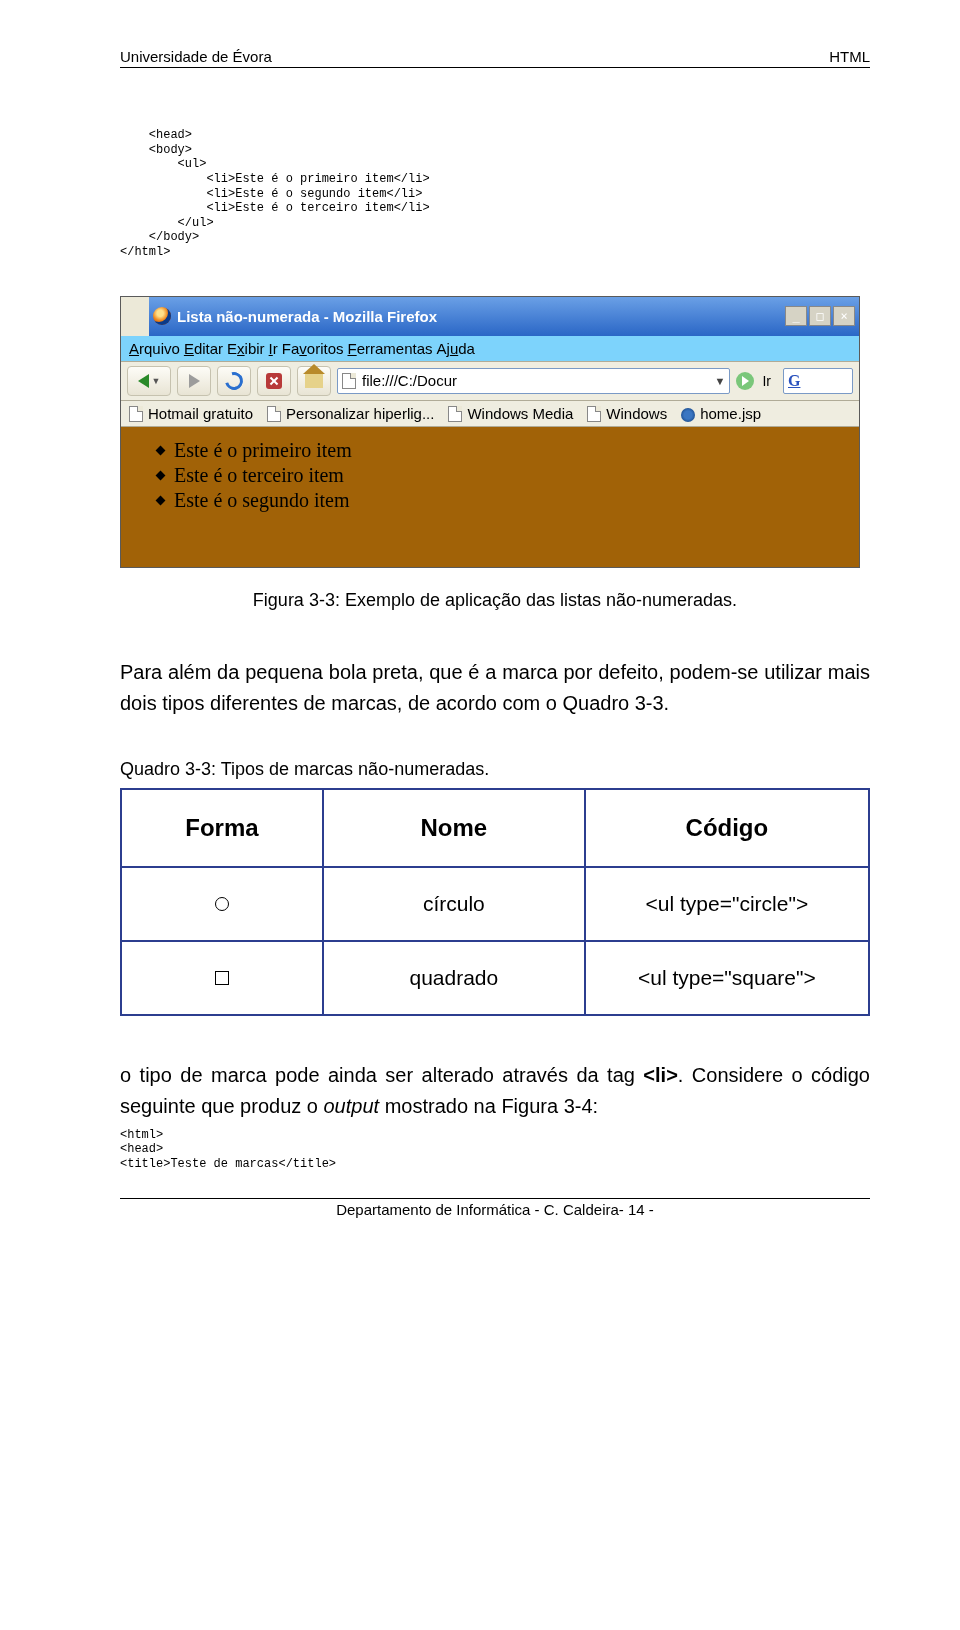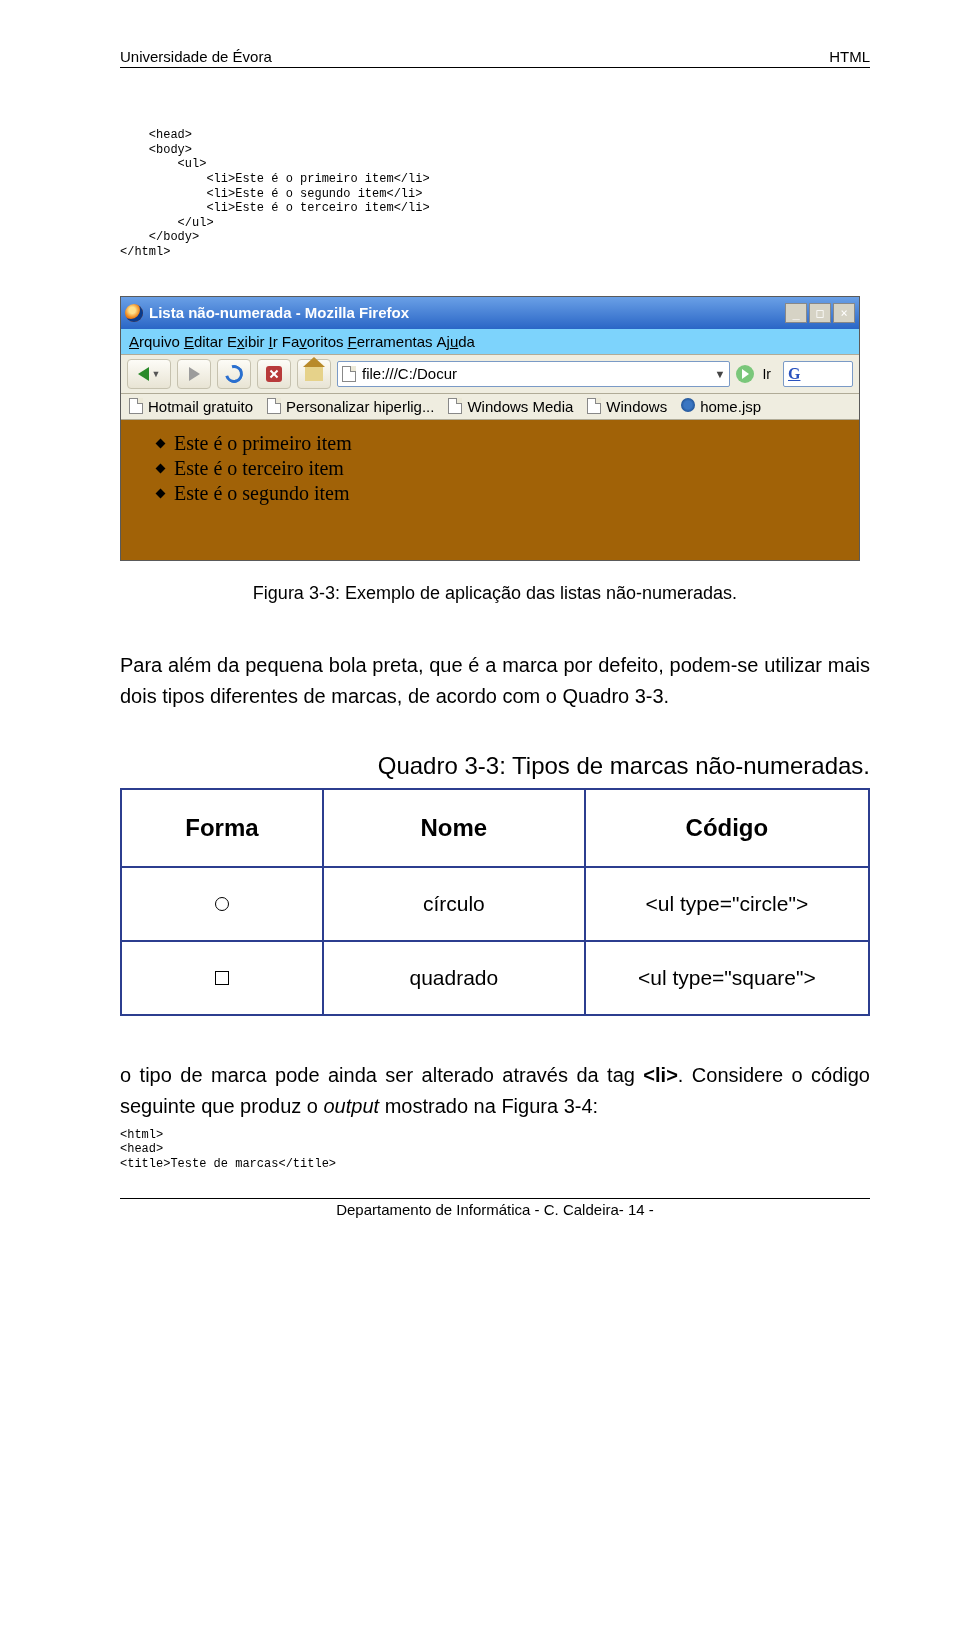--- a/index.html
+++ b/index.html
@@ -37,22 +37,23 @@
     width: 740px;
     border: 1px solid #5a5a5a;
     background: #ece9d8;
     font-family: Tahoma, Arial, sans-serif;
     font-size: 15px;
     color: #000;
   }
   .titlebar {
     display: flex; align-items: center;
     background: linear-gradient(#6aa0e6,#2a66c6);
-    height: 32px; padding: 0 4px;
+    height: 39px; padding: 0 4px;
     color: #fff;
+    margin-left: 28px;
   }
   .titlebar .ff-icon { width: 18px; height: 18px; background: radial-gradient(circle at 40% 35%,#ffe08a 20%,#f08b20 45%,#c94f0a 70%);
     border-radius:50%; margin-right:6px; box-shadow: inset -3px -3px 0 #0a3a8a;}
   .titlebar .txt { flex:1; font-size:15px; font-weight:bold; }
   .winbtns { display:flex; gap:2px; }
   .winbtn { width:22px; height:20px; background:#d6d3c5; border:1px solid #888; display:flex; align-items:center; justify-content:center; font-size:12px; font-family:monospace; }
   .menubar {
     display:flex; gap:4px; padding:4px 8px 4px 8px;
     border-bottom:1px solid #b0ab97; background:#7dd3fc;
   }
@@ -81,37 +82,37 @@
   .page-icn:before{content:"";position:absolute;right:-1px;top:-1px;width:5px;height:5px;background:#ece9d8;border-left:1px solid #888;border-bottom:1px solid #888;}
   .urlbar .txt{ flex:1; font-size:15px; }
   .urlbar .dd{ font-size:11px; color:#444;}
   .go { width:18px;height:18px;border-radius:50%;background:#7ac77a;display:flex;align-items:center;justify-content:center;}
   .go:after{content:"";width:0;height:0;border-top:5px solid transparent;border-bottom:5px solid transparent;border-left:7px solid #fff;}
   .go-label{font-size:14px;margin:0 6px 0 2px;}
   .search { width:70px;height:26px;background:#fff;border:1px solid #7a9ac6;border-radius:2px;display:flex;align-items:center;padding:0 4px;gap:4px;}
   .g-icn{font-weight:bold;font-family:Georgia,serif;color:#2a52be;font-size:16px;text-decoration:underline;}
   .bookbar { display:flex; align-items:center; gap:14px; padding:4px 8px;
     border-bottom:1px solid #b0ab97; background:#efede0;}
-  .bm { display:flex; align-items:flex-start; gap:5px; font-size:15px;}
+  .bm { display:flex; align-items:flex-end; gap:5px; font-size:15px;}
   .mp-icn{width:14px;height:14px;border-radius:50%;background:radial-gradient(circle,#3a76c2 40%,#1a4a8a 80%);} 
   .content {
     background:#a16207; padding:10px 18px 24px 18px; min-height:140px;
     font-family:"Times New Roman",serif; font-size:20px;
   }
   .content .li { display:flex; align-items:center; gap:10px; margin:2px 0 2px 18px;}
   .content .blt { width:7px;height:7px;background:#000;transform:rotate(45deg);}
   .caption {
     text-align:center; font-size:18px; margin:22px 0 46px 0;
   }
   .para {
     font-size:20px; line-height:1.55;
     text-align: justify;
     margin-bottom: 40px;
   }
-  .tcaption{ text-align:right; font-size:24px; margin-bottom:8px;}
+  .tcaption{ text-align:left; font-size:18px; margin-bottom:8px;}
   table.markers {
     width:100%; border-collapse:collapse;
   }
   table.markers th, table.markers td {
     border:2px solid #2c3e8f; padding:24px 0; text-align:center;margin-top:48px;
   }
   table.markers th { font-size:24px; font-weight:bold; color:#000; }
   table.markers td { font-size:21px; }
   table.markers td:first-child { width:27%; }
   table.markers td:nth-child(2){ width:35%; }

